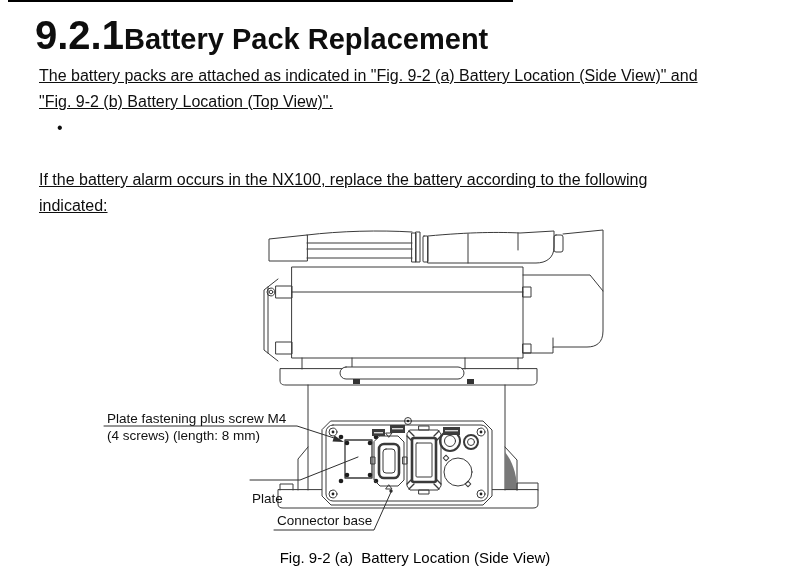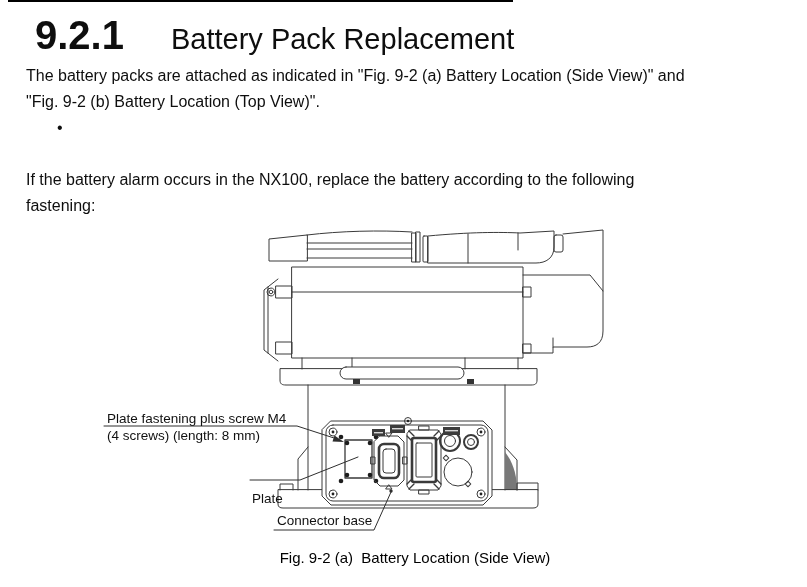--- a/index.html
+++ b/index.html
@@ -8,23 +8,23 @@
     background:#ffffff;
     font-family:"Liberation Sans", sans-serif;
     color:#0e0e0e;
   }
   .abs{position:absolute;}
   
   .top-rule{left:8px;top:0;width:505px;height:2px;background:#000;}
   
   .heading{left:35px;top:13px;width:740px;display:flex;align-items:baseline;}
   .heading-number{font-size:40px;font-weight:bold;letter-spacing:0;}
-  .heading-title{font-size:29px;font-weight:400;margin-left:47px;}
+  .heading-title{font-size:29px;font-weight:700;}
   
-  .body-line{left:26px;width:765px;font-size:16px;line-height:26px;white-space:pre;}
+  .body-line{left:39px;width:765px;font-size:16px;line-height:26px;white-space:pre;text-decoration:underline;}
   .bullet-line{left:57px;width:720px;font-size:16px;line-height:26px;display:flex;}
   .bullet-marker{margin-right:7px;}
   
   .fig-label{font-size:13.5px;color:#111;white-space:pre;line-height:15px;text-align:center;}
   .caption{left:20px;top:549px;width:790px;text-align:center;font-size:15px;white-space:pre;color:#000;}
   svg{display:block;}
 </style>
 </head>
 <body>
 
@@ -36,21 +36,21 @@
 </div>
 
 <div class="abs body-line" style="top:63px;">The battery packs are attached as indicated in "Fig. 9-2 (a) Battery Location (Side View)" and</div>
 <div class="abs body-line" style="top:89px;">"Fig. 9-2 (b) Battery Location (Top View)".</div>
 
 <div class="abs bullet-line" style="top:115px;">
   <span class="bullet-marker">•</span>
 </div>
 
 <div class="abs body-line" style="top:167px;">If the battery alarm occurs in the NX100, replace the battery according to the following</div>
-<div class="abs body-line" style="top:193px;">fastening:</div>
+<div class="abs body-line" style="top:193px;">indicated:</div>
 
 <svg class="abs" style="left:80px;top:215px;" width="590" height="335" viewBox="80 215 590 335" fill="none" stroke="#3a3a3a" stroke-width="1" stroke-linejoin="round" stroke-linecap="round">
 
   <g>
     <path d="M307,235 L269,239 L269,261 L307,261 Z"></path>
     <path d="M307,235 C340,231 380,230 412,232"></path>
     <path d="M307,243 H412 M307,249 H412 M307,258 H412"></path>
     <rect x="412" y="233" width="4" height="29"></rect>
     <rect x="416" y="232" width="4" height="30"></rect>
     <rect x="423" y="236" width="5" height="26" rx="1"></rect>

